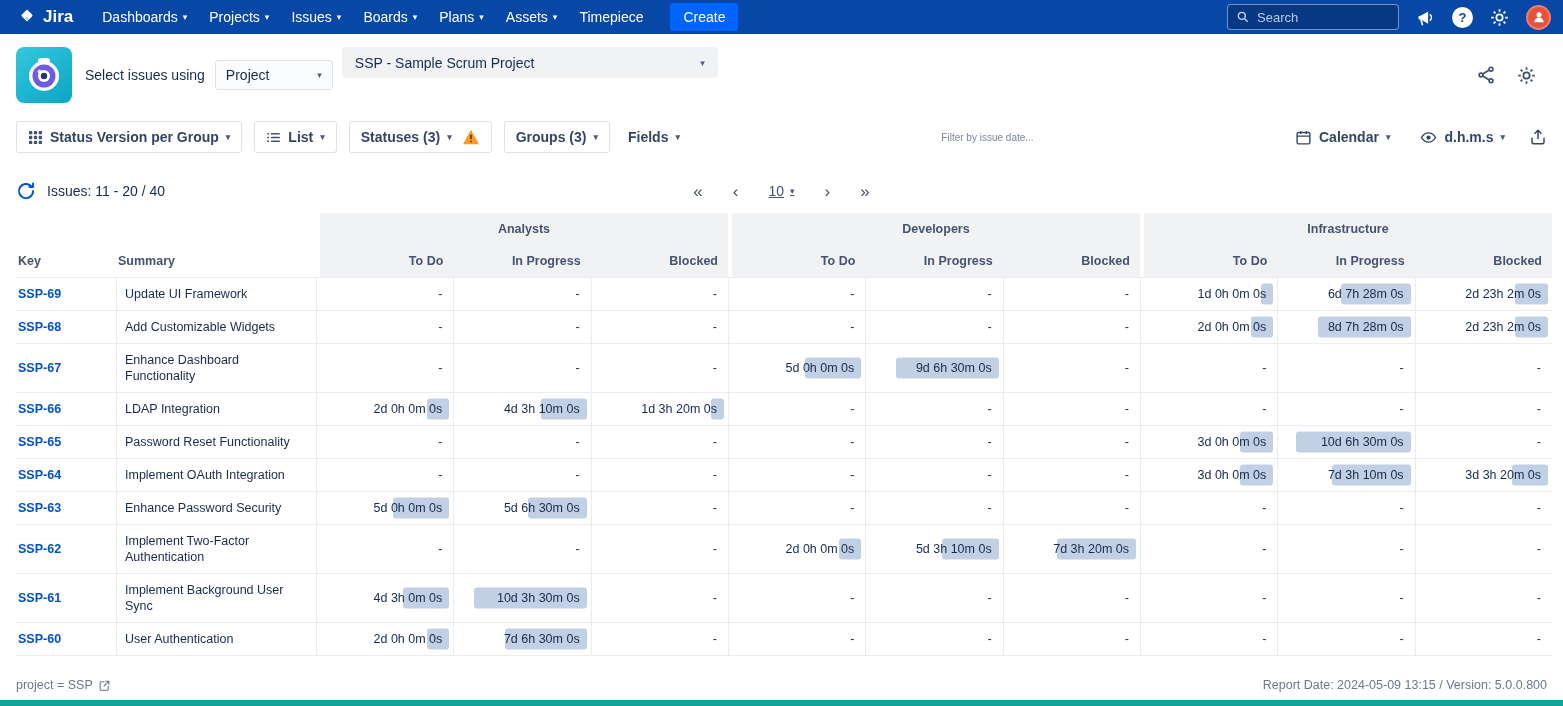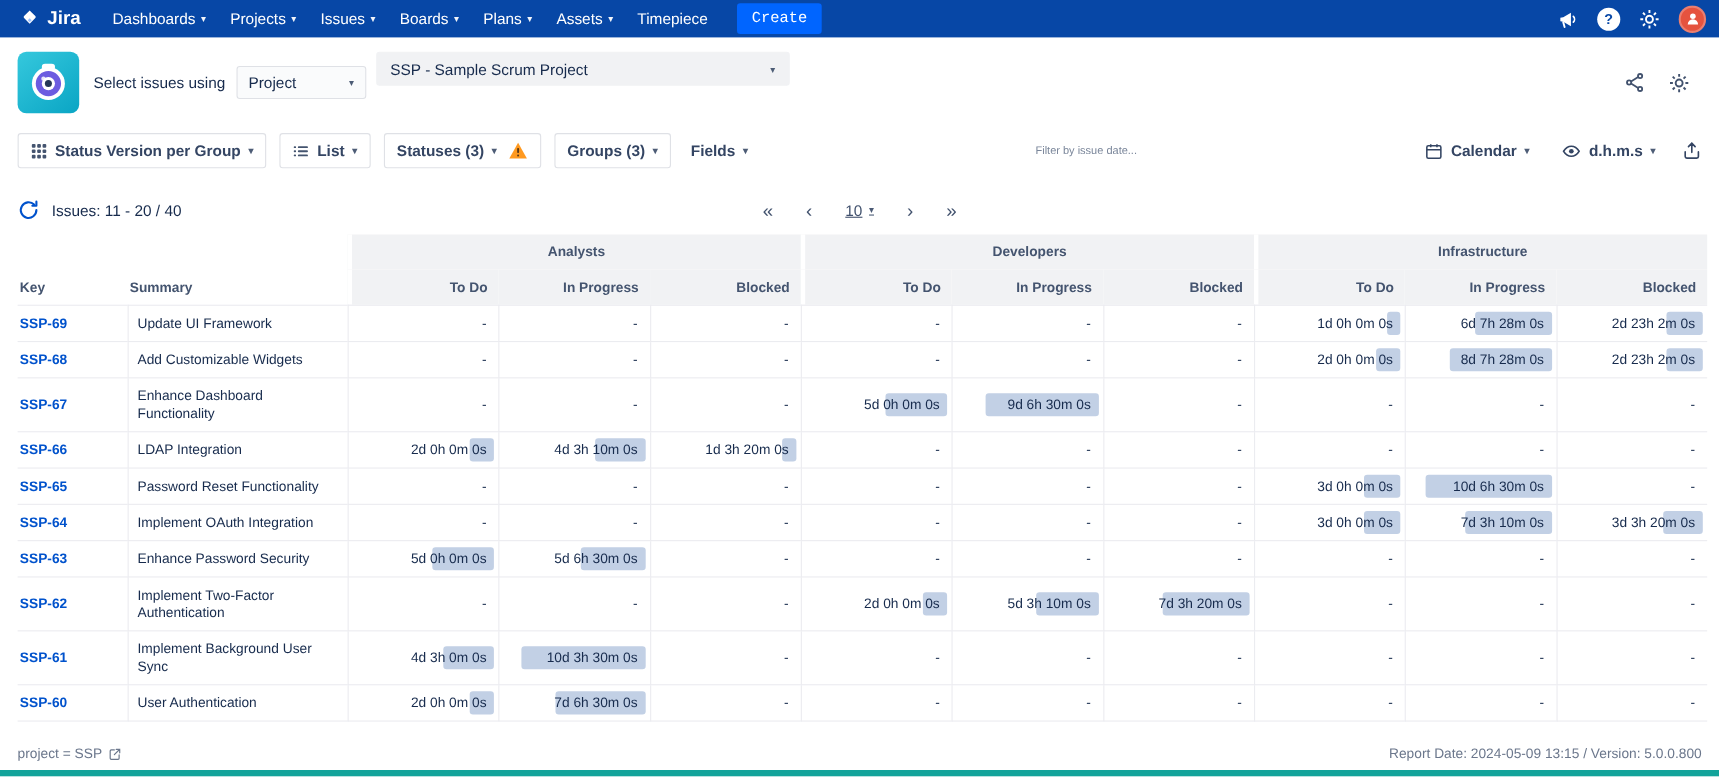--- a/index.html
+++ b/index.html
@@ -10,21 +10,21 @@
   
   .topnav { height:34px; background:#0747A6; display:flex; align-items:center;
     padding:0 12px; flex-shrink:0; }
   .brand { display:flex; align-items:center; gap:7px; color:#fff; font-weight:700;
     font-size:17px; margin:0 18px 0 6px; cursor:pointer; }
   .nav-menu { display:flex; align-items:center; }
   .nav-item { display:flex; align-items:center; gap:5px; color:#ffffff; font-size:14px;
     text-decoration:none; padding:0 11px; height:34px; }
   .chev { font-size:9px; opacity:.95; }
   .create-btn { background:#0065FF; color:#fff; border:none; border-radius:3px;
-    font-size:14px; font-family:Liberation Mono, monospace; padding:6px 13px; margin-left:16px; cursor:pointer; }
+    font-size:14px; font-family:Liberation Sans, sans-serif; padding:6px 13px; margin-left:16px; cursor:pointer; }
   .nav-right { margin-left:auto; display:flex; align-items:center; gap:16px; }
   .search-wrap { display:flex; align-items:center; gap:7px; width:172px; height:26px;
     background:rgba(9,30,66,0.35); border:1px solid rgba(255,255,255,0.45);
     border-radius:4px; padding:0 8px; }
   .search-wrap input { background:transparent; border:none; outline:none; color:#fff;
     font-size:13px; width:100%; font-family:inherit; }
   .search-wrap input::placeholder { color:#B9CCEC; }
   .navicon { display:flex; align-items:center; justify-content:center; cursor:pointer; }
   .help-circle { width:21px; height:21px; border-radius:50%; background:#fff; color:#0747A6;
     font-weight:700; font-size:13px; display:flex; align-items:center; justify-content:center; }
@@ -132,20 +132,29 @@
       <a class="nav-item" href="#">
         <span>Assets</span>
         <span class="chev">▾</span>
       </a>
       <a class="nav-item" href="#">
         <span>Timepiece</span>
       </a>
     </nav>
   <button class="create-btn">Create</button>
   <div class="nav-right">
+    <div class="search-wrap">
+      <span style="display:flex">
+        <svg width="14" height="14" viewBox="0 0 24 24" fill="none" stroke="#C9D8F2" stroke-width="2.4">
+            <circle cx="10" cy="10" r="6"></circle>
+            <path d="M15 15l5 5"></path>
+          </svg>
+      </span>
+      <input type="text" placeholder="Search" style="">
+    </div>
     <span class="navicon">
       <svg width="21" height="21" viewBox="0 0 24 24">
           <path d="M4 10.5v3.5l3 .6 8 4.6V5.2l-8 4.6-3 .7z" fill="#fff"></path>
           <path d="M17.5 9c1.6 1.6 1.6 4.4 0 6" stroke="#fff" stroke-width="1.8" fill="none" stroke-linecap="round"></path>
           <path d="M7 15l1.4 5" stroke="#fff" stroke-width="2" stroke-linecap="round"></path>
         </svg>
     </span>
     <span class="navicon help-circle">?</span>
     <span class="navicon">
       <svg width="21" height="21" viewBox="0 0 24 24" fill="none" stroke="#fff" stroke-width="2">

